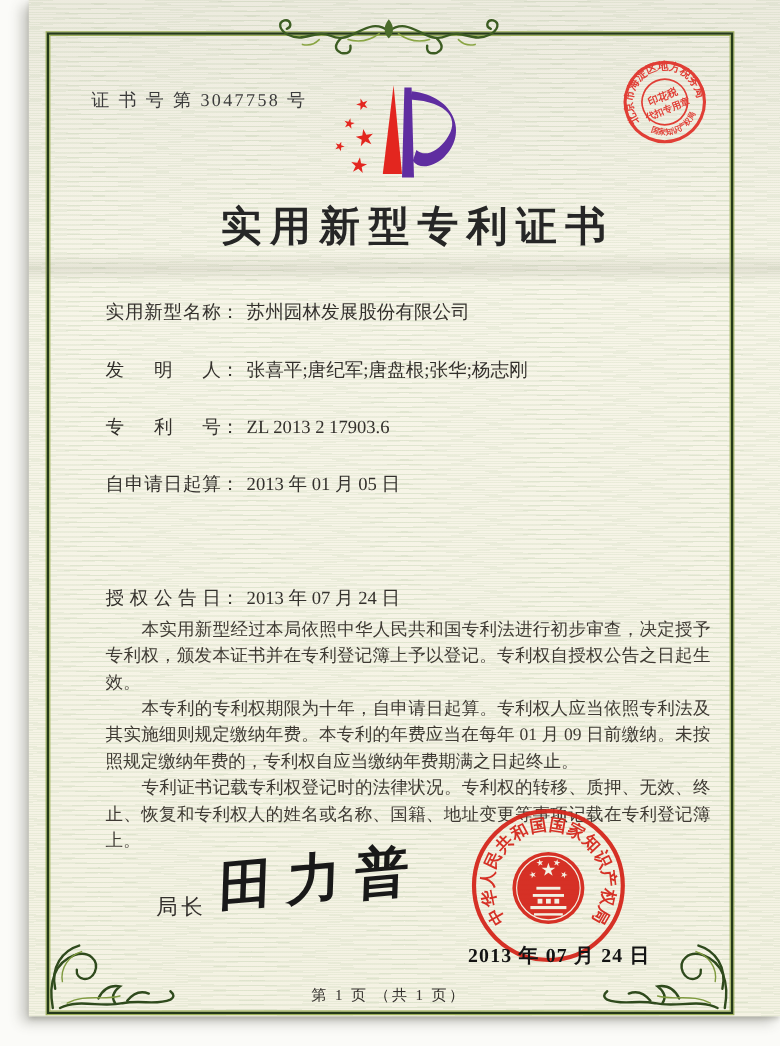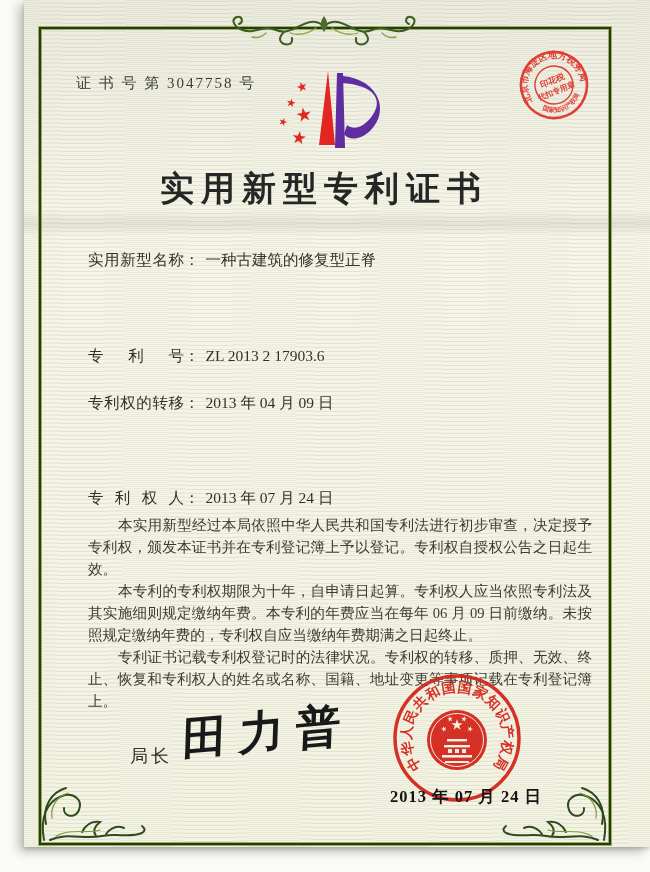--- a/index.html
+++ b/index.html
@@ -18,21 +18,21 @@
   
   .frame{position:absolute;left:14px;top:26px;width:572px;height:818px;z-index:1;
     border:1px solid #9db05a;}
   .frame::before{content:"";position:absolute;inset:0;border:2px solid #24391a;}
   .frame::after{content:"";position:absolute;inset:2px;border:1px solid #9db05a;}
   .ornament{position:absolute;z-index:2;}
   
   .certno{position:absolute;left:52px;top:74px;z-index:3;font-size:15px;
     letter-spacing:2px;color:#3b3b3b;}
   .title{position:absolute;left:14px;top:166px;width:572px;z-index:3;text-align:center;
-    font-size:34px;font-weight:700;letter-spacing:7px;color:#262626;}
+    font-size:34px;font-weight:700;letter-spacing:7px;color:#262626;padding-left:24px;}
   .frow{position:absolute;left:64px;z-index:3;font-size:15.5px;color:#33302c;white-space:nowrap;}
   .flabel{display:inline-block;width:96px;text-align:justify;text-align-last:justify;font-family:Liberation Mono, monospace;}
   .fval{margin-left:6px;}
   .bodytext{position:absolute;left:64px;top:514px;width:504px;z-index:3;
     font-size:14.6px;line-height:22px;color:#3e3a33;text-align:justify;}
   .bodytext p{margin:0;text-indent:2.05em;}
   .sig-label{position:absolute;left:106px;top:744px;z-index:3;font-size:18px;
     letter-spacing:3px;color:#33302c;}
   .sig-name{position:absolute;left:158px;top:702px;z-index:4;font-size:45px;
     font-weight:600;color:#191919;letter-spacing:12px;
@@ -117,35 +117,38 @@
       <use href="#star5" transform="translate(31,68) scale(4.2) rotate(20)" fill="#e3261f"></use>
       <use href="#star5" transform="translate(47,84) scale(7.0) rotate(8)" fill="#e3261f"></use>
       <polygon points="76,17 83,91 67,91" fill="#e3261f"></polygon>
       <polygon points="85,19 91,19 93,94 83,94" fill="#5f2da0"></polygon>
       <path d="M91,22 C128,26 138,58 118,77 C108,86 97,87 92,80 L95,71 C102,77 112,73 120,62 C132,46 122,31 90,29 Z" fill="#5f2da0"></path>
     </svg>
 
     <div class="title">实用新型专利证书</div>
 
     <div class="frow" style="top:250px">
-      <span class="flabel">实用新型名称</span><span>：</span><span class="fval">一种古建筑的修复型正脊</span>
+      <span class="flabel">实用新型名称</span><span>：</span><span class="fval">苏州园林发展股份有限公司</span>
+    </div>
+    <div class="frow" style="top:298px">
+      <span class="flabel">发明人</span><span>：</span><span class="fval">张喜平;唐纪军;唐盘根;张华;杨志刚</span>
     </div>
     <div class="frow" style="top:346px">
       <span class="flabel">专利号</span><span>：</span><span class="fval">ZL 2013 2 17903.6</span>
     </div>
     <div class="frow" style="top:393px">
-      <span class="flabel">专利权的转移</span><span>：</span><span class="fval">2013 年 04 月 09 日</span>
+      <span class="flabel">自申请日起算</span><span>：</span><span class="fval">2013 年 01 月 05 日</span>
     </div>
     <div class="frow" style="top:488px">
-      <span class="flabel">专利权人</span><span>：</span><span class="fval">2013 年 07 月 24 日</span>
+      <span class="flabel">授权公告日</span><span>：</span><span class="fval">2013 年 07 月 24 日</span>
     </div>
 
     <div class="bodytext">
       <p>本实用新型经过本局依照中华人民共和国专利法进行初步审查，决定授予专利权，颁发本证书并在专利登记簿上予以登记。专利权自授权公告之日起生效。</p>
-      <p>本专利的专利权期限为十年，自申请日起算。专利权人应当依照专利法及其实施细则规定缴纳年费。本专利的年费应当在每年 06 月 09 日前缴纳。未按照规定缴纳年费的，专利权自应当缴纳年费期满之日起终止。</p>
+      <p>本专利的专利权期限为十年，自申请日起算。专利权人应当依照专利法及其实施细则规定缴纳年费。本专利的年费应当在每年 01 月 09 日前缴纳。未按照规定缴纳年费的，专利权自应当缴纳年费期满之日起终止。</p>
       <p>专利证书记载专利权登记时的法律状况。专利权的转移、质押、无效、终止、恢复和专利权人的姓名或名称、国籍、地址变更等事项记载在专利登记簿上。</p>
     </div>
 
     <div class="sig-label">局长</div>
     <div class="sig-name">田力普</div>
 
     <svg class="seal" viewBox="-70 -70 140 140">
       <circle cx="0" cy="0" r="62" fill="none" stroke="#d5271c" stroke-width="3.5"></circle>
       <text font-size="14" font-weight="bold" fill="#d5271c" letter-spacing="0.8" font-family="Liberation Serif, serif">
         <textPath href="#sealArc" startOffset="50%" text-anchor="middle">中华人民共和国国家知识产权局</textPath>
@@ -175,14 +178,15 @@
       <text font-size="9" font-weight="bold" fill="#e03028" font-family="Liberation Serif, serif">
         <textPath href="#stampArcTop" startOffset="50%" text-anchor="middle">北京市海淀区地方税务局</textPath>
       </text>
       <text font-size="6.4" font-weight="bold" fill="#e03028" font-family="Liberation Serif, serif">
         <textPath href="#stampArcBot" startOffset="50%" text-anchor="middle">国家知识产权局</textPath>
       </text>
       <text x="0" y="-2" text-anchor="middle" font-size="8.5" font-weight="bold" fill="#e03028" font-family="Liberation Serif, serif">印花税</text>
       <text x="0" y="9" text-anchor="middle" font-size="7.8" font-weight="bold" fill="#e03028" font-family="Liberation Serif, serif">代扣专用章</text>
     </svg>
 
+    <div class="footer">第 1 页 （共 1 页）</div>
   </div>
 </div>
 
 </body></html>

